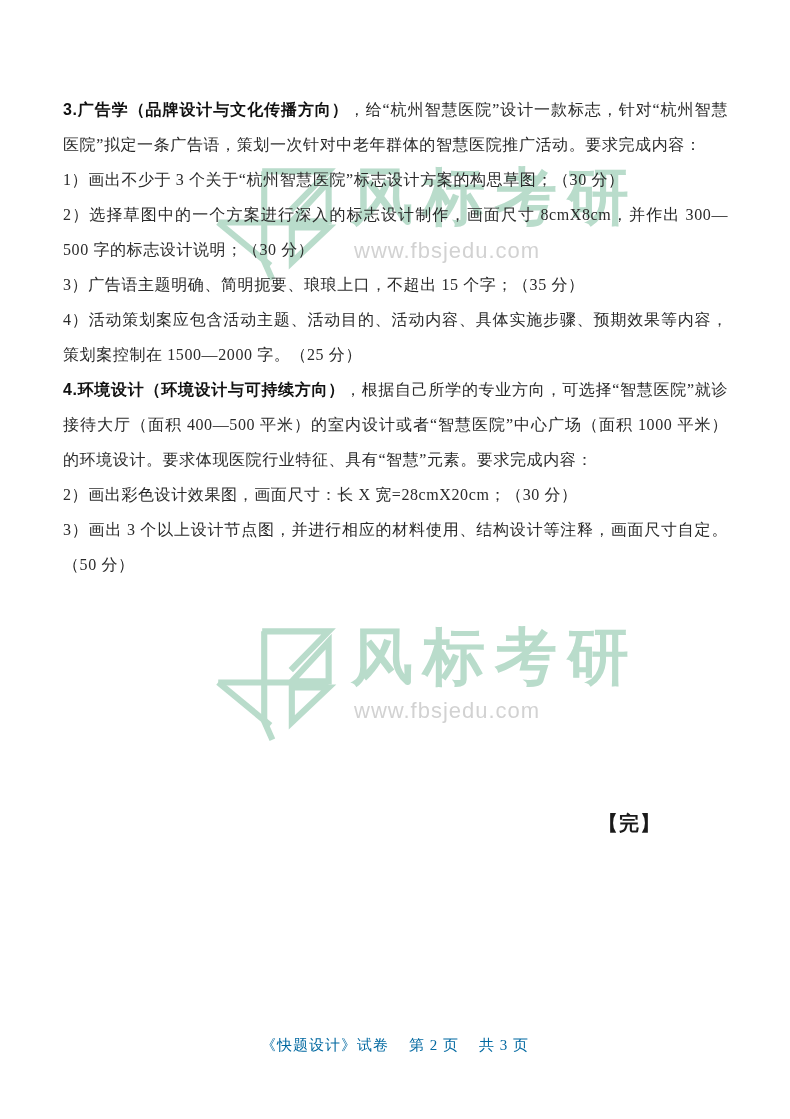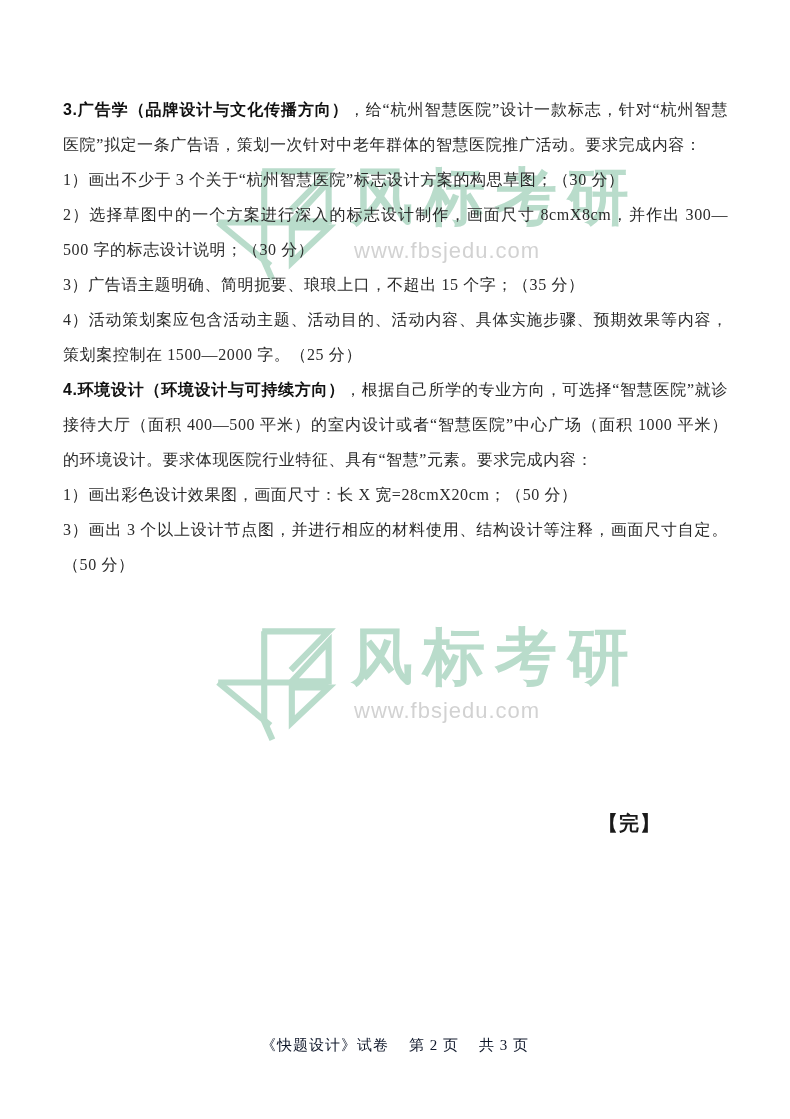--- a/index.html
+++ b/index.html
@@ -51,21 +51,21 @@
   
   .end-mark{
     position:absolute;left:598px;top:810px;z-index:2;
     font-family:"Liberation Sans","DejaVu Sans",sans-serif;
     font-weight:700;font-size:20px;color:#1a1a1a;letter-spacing:1px;
   }
   
   .footer{
     position:absolute;left:0;right:0;top:1036px;z-index:2;
     display:flex;justify-content:center;align-items:baseline;gap:20px;
-    font-size:15px;color:#0f172a;letter-spacing:1px;
+    font-size:15px;color:#0369a1;letter-spacing:1px;
   }
 </style>
 </head>
 <body>
 
 <div class="page">
 
   <div class="watermark wm-1">
     <svg class="wm-logo" viewBox="0 0 125 135">
       <g fill="none" stroke="#b9dccb" stroke-width="6">
@@ -98,21 +98,21 @@
 
   <div class="content">
 
     <p class="para"><span class="sec-heading">3.广告学（品牌设计与文化传播方向）</span><span>，给“杭州智慧医院”设计一款标志，针对“杭州智慧医院”拟定一条广告语，策划一次针对中老年群体的智慧医院推广活动。要求完成内容：</span></p>
     <p class="para">1）画出不少于 3 个关于“杭州智慧医院”标志设计方案的构思草图；（30 分）</p>
     <p class="para">2）选择草图中的一个方案进行深入的标志设计制作，画面尺寸 8cmX8cm，并作出 300—500 字的标志设计说明；（30 分）</p>
     <p class="para">3）广告语主题明确、简明扼要、琅琅上口，不超出 15 个字；（35 分）</p>
     <p class="para">4）活动策划案应包含活动主题、活动目的、活动内容、具体实施步骤、预期效果等内容，策划案控制在 1500—2000 字。（25 分）</p>
 
     <p class="para section-gap"><span class="sec-heading">4.环境设计（环境设计与可持续方向）</span><span>，根据自己所学的专业方向，可选择“智慧医院”就诊接待大厅（面积 400—500 平米）的室内设计或者“智慧医院”中心广场（面积 1000 平米）的环境设计。要求体现医院行业特征、具有“智慧”元素。要求完成内容：</span></p>
-    <p class="para">1）画出彩色设计效果图，画面尺寸：长 X 宽=28cmX20cm；（50 分）</p>
+    <p class="para">2）画出彩色设计效果图，画面尺寸：长 X 宽=28cmX20cm；（30 分）</p>
     <p class="para">3）画出 3 个以上设计节点图，并进行相应的材料使用、结构设计等注释，画面尺寸自定。（50 分）</p>
 
   </div>
 
   <div class="end-mark">【完】</div>
 
   <div class="footer">
     <span>《快题设计》试卷</span>
     <span>第 2 页</span>
     <span>共 3 页</span>

